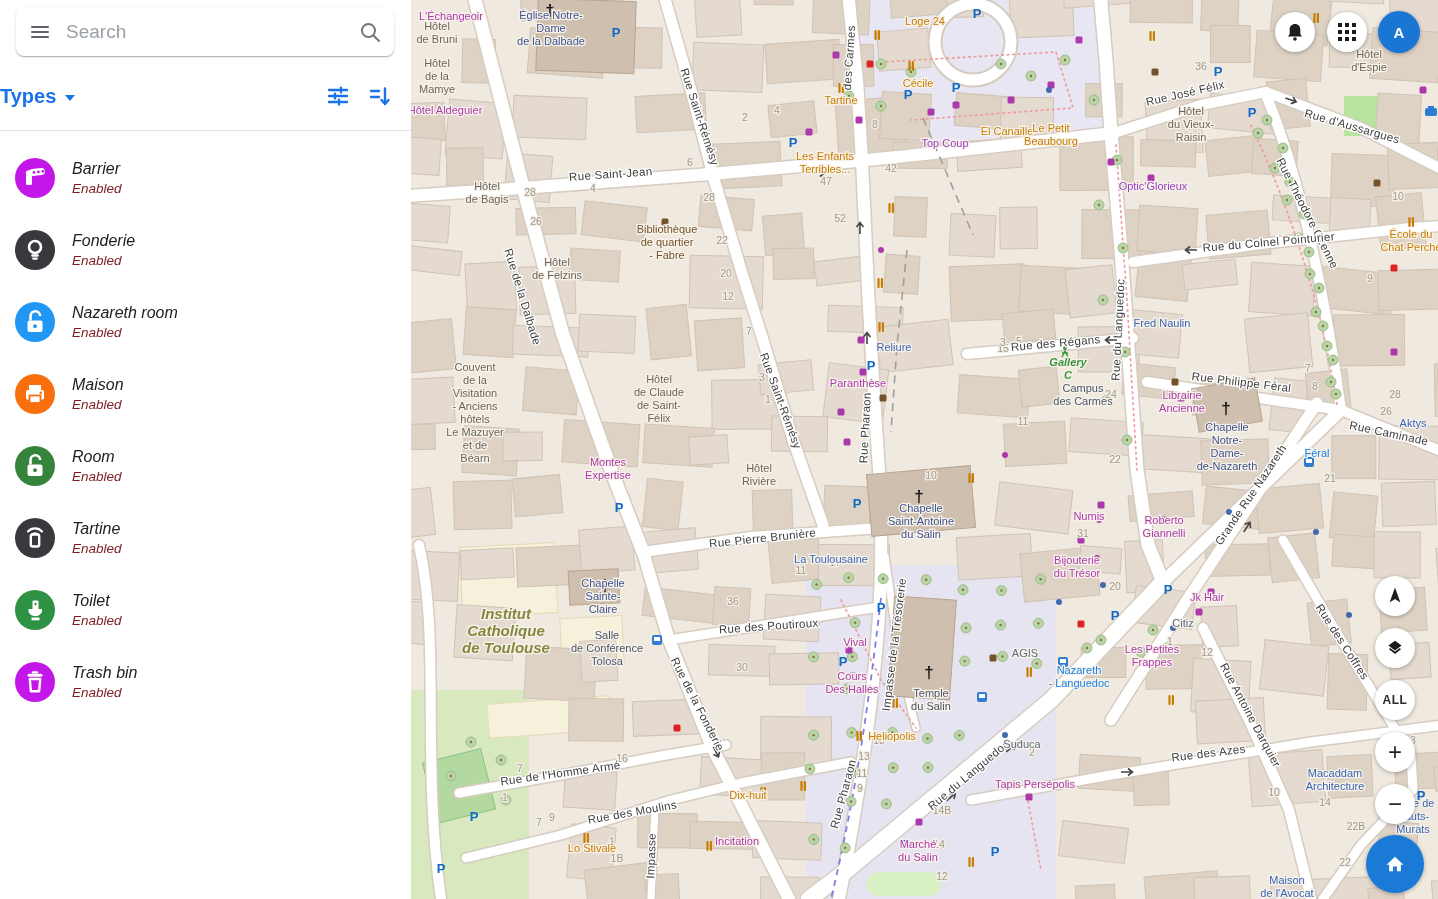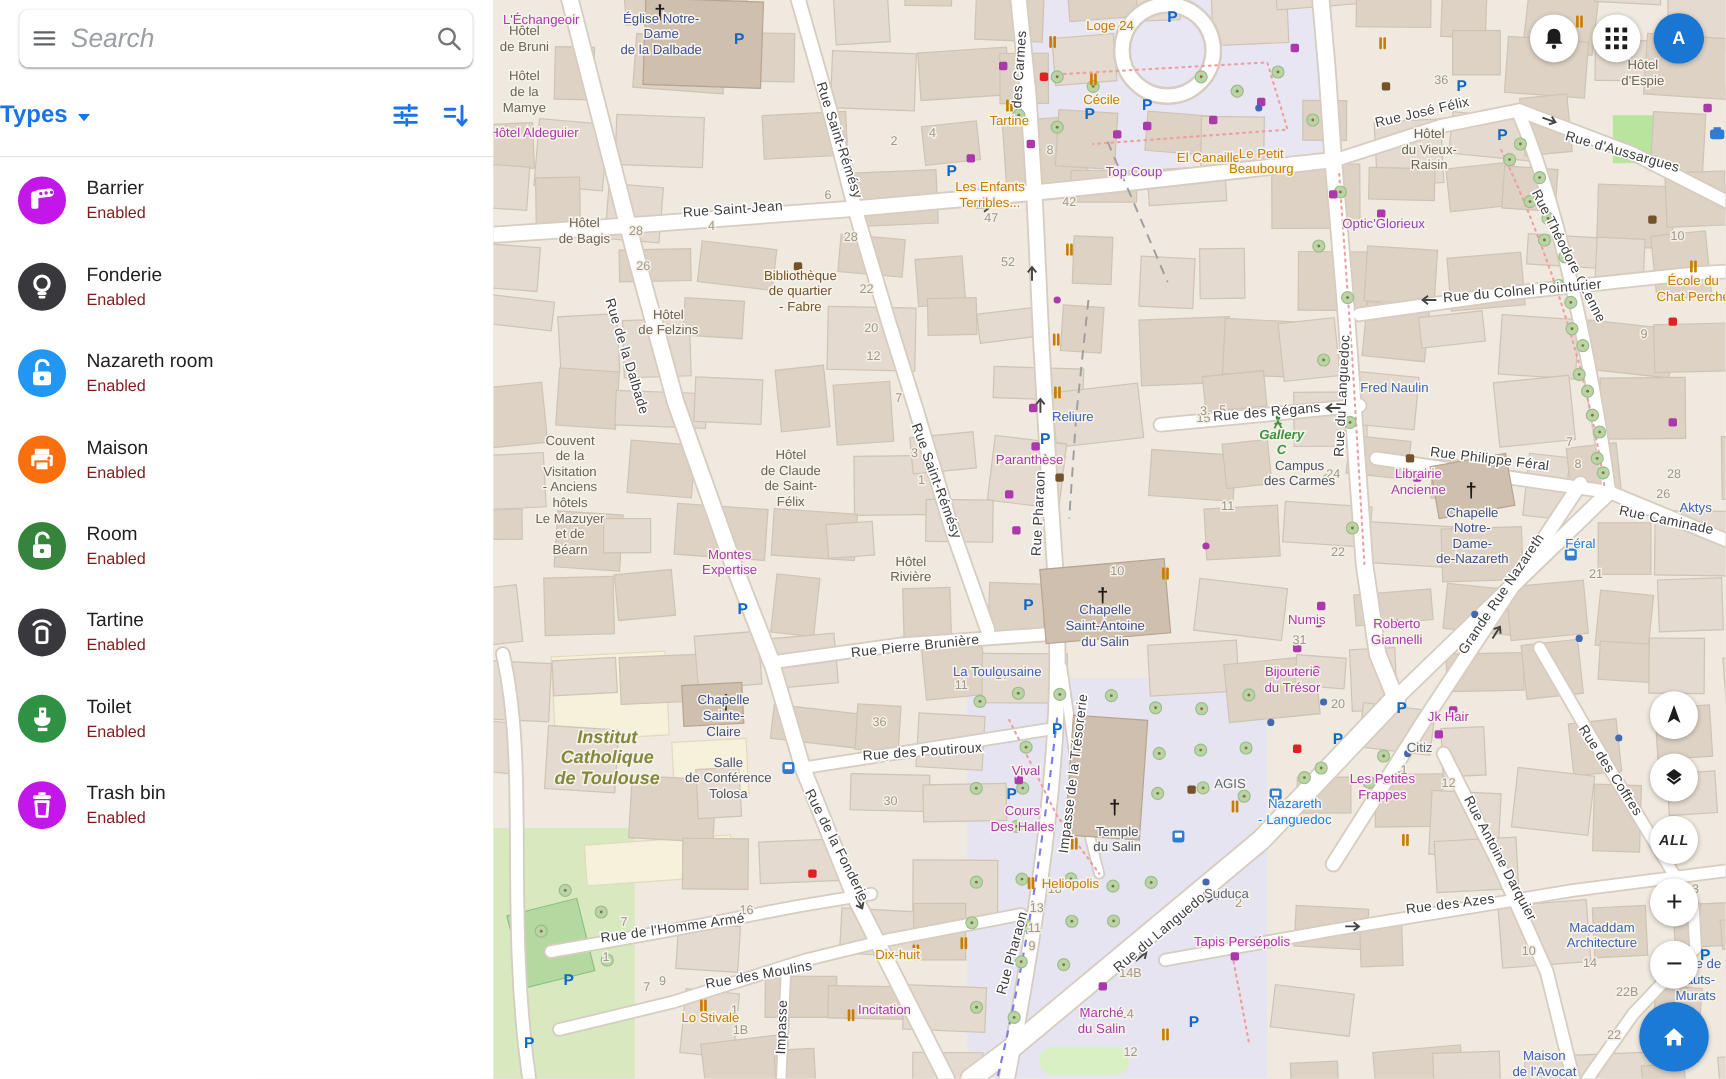--- a/index.html
+++ b/index.html
@@ -5,44 +5,44 @@
   html,body{margin:0;padding:0;width:1438px;height:899px;overflow:hidden;
     font-family:"Liberation Sans",sans-serif;background:#ede7dd;}
   
   .sidebar{position:absolute;left:0;top:0;width:411px;height:899px;background:#fff;z-index:5;}
   .searchbox{position:absolute;left:16px;top:8px;width:378px;height:48px;background:#fff;
     border-radius:8px;box-shadow:0 1px 1px rgba(0,0,0,.24),0 1px 3px rgba(0,0,0,.12);
     display:flex;align-items:center;}
   .hamburger{width:48px;height:48px;display:flex;align-items:center;justify-content:center;cursor:pointer;}
   .hamburger .bars{width:18px;}
   .hamburger .bars div{height:2px;background:#5f6368;margin:3px 0;border-radius:1px;}
-  .searchbox input{flex:1;border:none;outline:none;font-size:22px;color:#0f172a;
-    font-family:"Liberation Sans",sans-serif;background:transparent;font-style:italic;}
+  .searchbox input{flex:1;border:none;outline:none;font-size:19px;color:#0f172a;
+    font-family:"Liberation Sans",sans-serif;background:transparent;}
   .searchbox input::placeholder{color:#9aa0a6;}
   .mag{width:48px;height:48px;display:flex;align-items:center;justify-content:center;cursor:pointer;}
   .types-row{position:absolute;left:0;top:72px;width:411px;height:48px;display:flex;align-items:center;}
   .types-title{color:#1a73e8;font-size:20px;font-weight:bold;margin-left:0;display:flex;align-items:center;cursor:pointer;}
   .caret{width:0;height:0;border-left:5px solid transparent;border-right:5px solid transparent;
     border-top:6px solid #1a73e8;margin-left:9px;margin-top:3px;}
   .types-actions{margin-left:auto;margin-right:18px;display:flex;gap:16px;}
   .icon-btn{width:26px;height:26px;display:flex;align-items:center;justify-content:center;cursor:pointer;}
   .divider{position:absolute;left:0;top:130px;width:411px;height:1px;background:#e4e4e4;}
-  .type-list{position:absolute;left:0;top:131px;width:426px;}
+  .type-list{position:absolute;left:0;top:142px;width:426px;font-style:italic;}
   .type-item{height:72px;display:flex;align-items:center;cursor:pointer;}
   .type-ic{width:40px;height:40px;border-radius:50%;margin-left:15px;flex:0 0 40px;}
   .type-txt{margin-left:17px;}
   .type-label{font-size:16px;color:#212121;}
   .type-status{font-size:13.5px;color:#7f1d1d;margin-top:3px;}
   
   .map-wrap{position:absolute;left:411px;top:0;width:1027px;height:899px;overflow:hidden;background:#ede7dd;}
   svg text{font-family:"Liberation Sans",sans-serif;}
   
   .fbtn{position:absolute;border-radius:50%;background:#fff;display:flex;align-items:center;
     justify-content:center;box-shadow:0 1px 4px rgba(0,0,0,.3);cursor:pointer;z-index:6;}
-  .round40{width:40px;height:40px;font-style:italic;}
+  .round40{width:40px;height:40px;}
   .avatar{width:42px;height:42px;color:#fff;font-weight:bold;font-size:15px;}
   .all-btn{font-size:12px;font-weight:bold;color:#2a2a2a;letter-spacing:.5px;}
   .zoom-glyph{font-size:24px;color:#1f1f1f;line-height:1;font-weight:400;}
   .fab{width:58px;height:58px;z-index:6;}
 </style>
 </head>
 <body>
 
 <div class="sidebar">
   <div class="searchbox">

